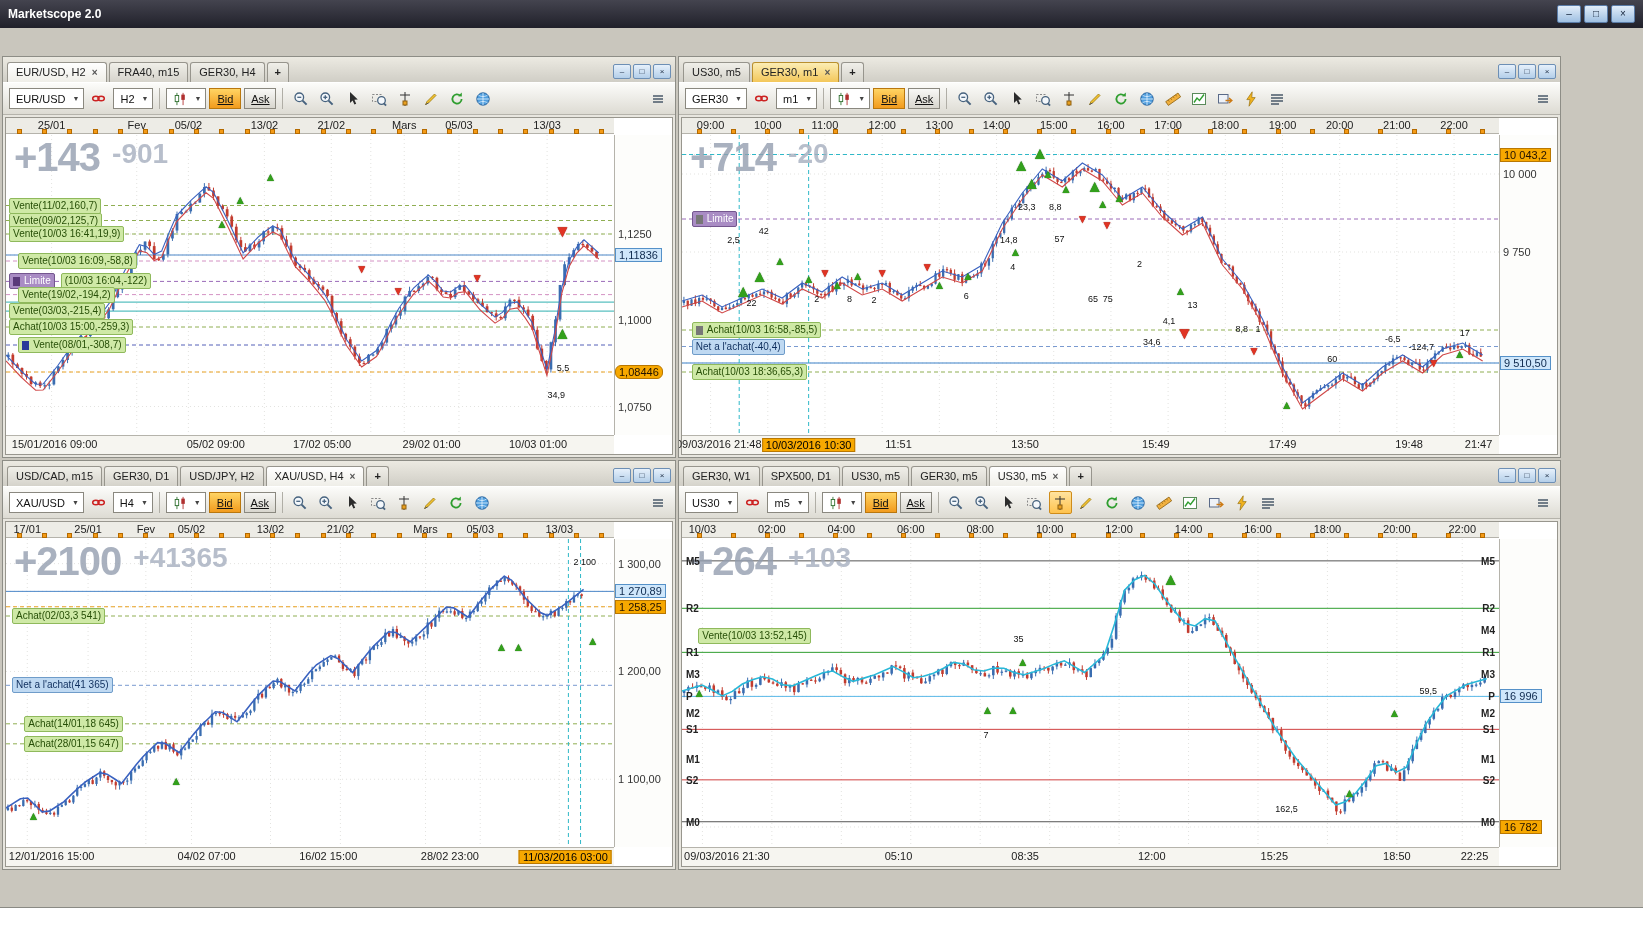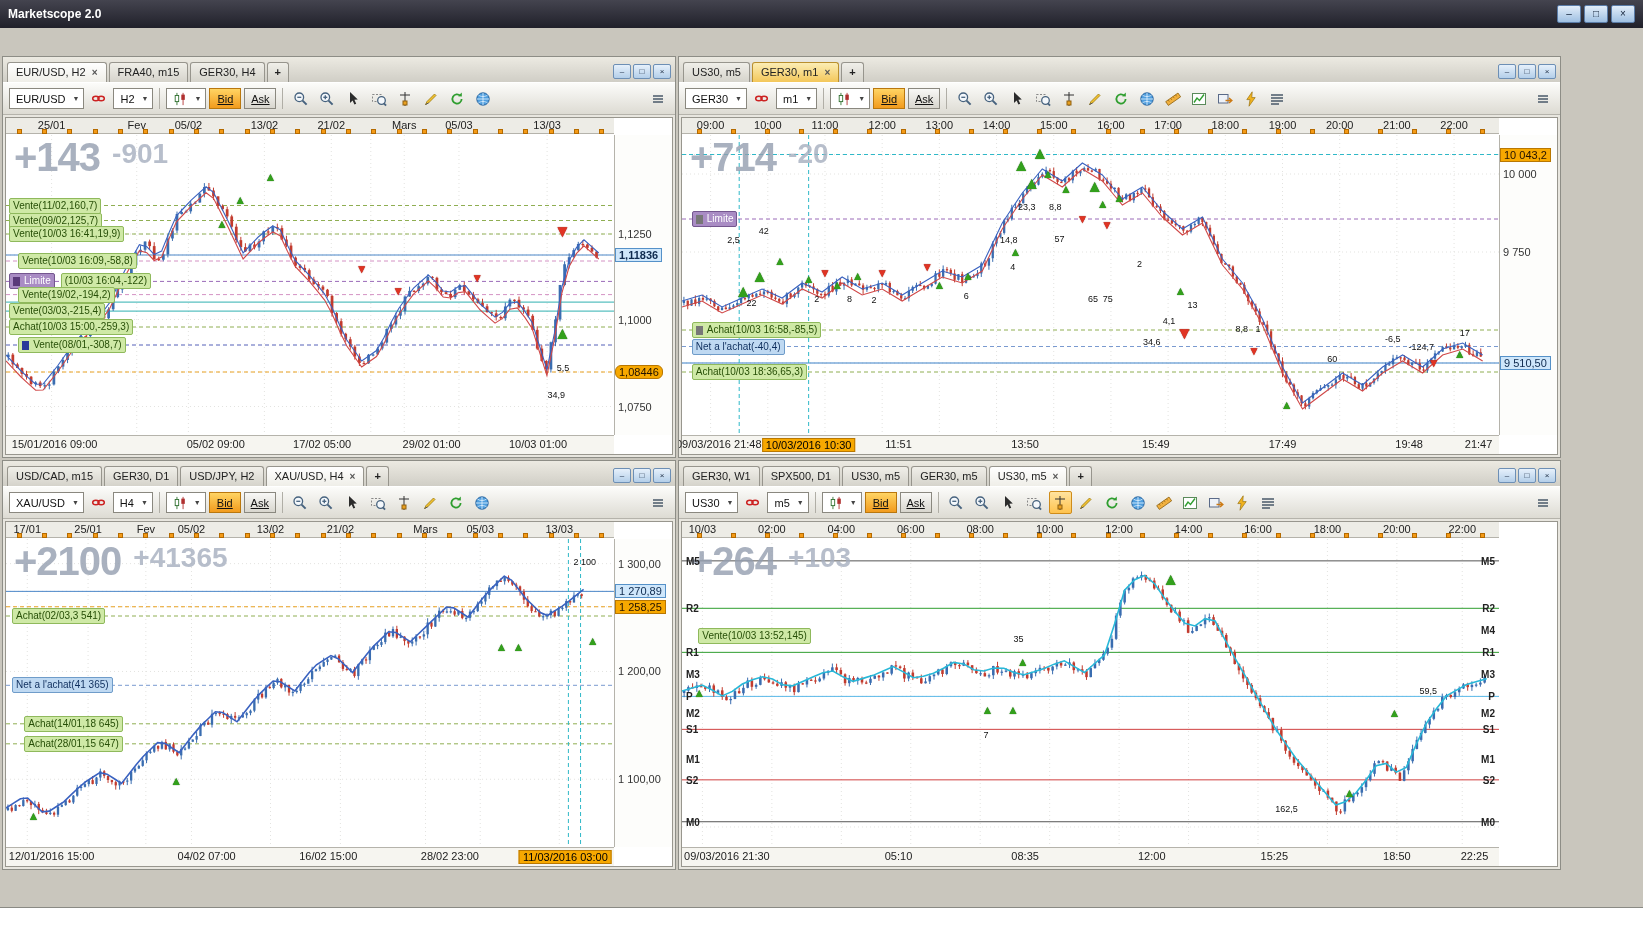--- a/index.html
+++ b/index.html
@@ -550,21 +550,21 @@
             <span class="mk dn" style="left: 58.5%; top: 44.5%;">▼</span>
             <span class="mk dn" style="left: 64.5%; top: 52%;">▼</span>
             <span class="mk dn" style="left: 77.5%; top: 47.5%;">▼</span>
             <span class="mk dn s2" style="left: 91.5%; top: 32%;">▼</span>
             <span class="mk up s2" style="left: 91.5%; top: 66%;">▲</span>
             <span class="mktext" style="left: 91.6%; top: 77.5%;">5,5</span>
             <span class="mktext" style="left: 90.5%; top: 86.5%;">34,9</span>
           </div>
         <div class="axis-right">
             <span class="pl" style="top: 33%;">1,1250</span>
-            <span class="pl blue" style="top: 40%; font-weight: bold;">1,11836</span>
+            <span class="pl blue" style="top: 40%;">1,11836</span>
             <span class="pl" style="top: 61.5%;">1,1000</span>
             <span class="pl orange" style="top: 79%; border-radius: 6px;">1,08446</span>
             <span class="pl" style="top: 90.5%;">1,0750</span>
           </div>
         <div class="axis-bottom">
             <span class="lab" style="left: 8%;">15/01/2016 09:00</span>
             <span class="lab" style="left: 34.5%;">05/02 09:00</span>
             <span class="lab" style="left: 52%;">17/02 05:00</span>
             <span class="lab" style="left: 70%;">29/02 01:00</span>
             <span class="lab" style="left: 87.5%;">10/03 01:00</span>
@@ -2417,20 +2417,24 @@
             <span class="mk up" style="left: 40.5%; top: 55.5%;">▲</span>
             <span class="mktext" style="left: 37.2%; top: 63.5%;">7</span>
             <span class="mk up" style="left: 41.7%; top: 40%;">▲</span>
             <span class="mktext" style="left: 41.2%; top: 32.5%;">35</span>
             <span class="mk up s2" style="left: 59.8%; top: 13%;">▲</span>
             <span class="mk up" style="left: 81.7%; top: 82.5%;">▲</span>
             <span class="mktext" style="left: 74%; top: 87.5%;">162,5</span>
             <span class="mk up" style="left: 87.2%; top: 56.5%;">▲</span>
             <span class="mktext" style="left: 85.6%; top: 49.5%; margin-left: 47px;">59,5</span>
           </div>
+        <div class="axis-right">
+            <span class="pl blue" style="top: 51.1%;">16 996</span>
+            <span class="pl orange" style="top: 93.5%;">16 782</span>
+          </div>
         <div class="axis-bottom">
             <span class="lab" style="left: 5.5%;">09/03/2016 21:30</span>
             <span class="lab" style="left: 26.5%;">05:10</span>
             <span class="lab" style="left: 42%;">08:35</span>
             <span class="lab" style="left: 57.5%;">12:00</span>
             <span class="lab" style="left: 72.5%;">15:25</span>
             <span class="lab" style="left: 87.5%;">18:50</span>
             <span class="lab" style="left: 97%;">22:25</span>
           </div>
       </div>

